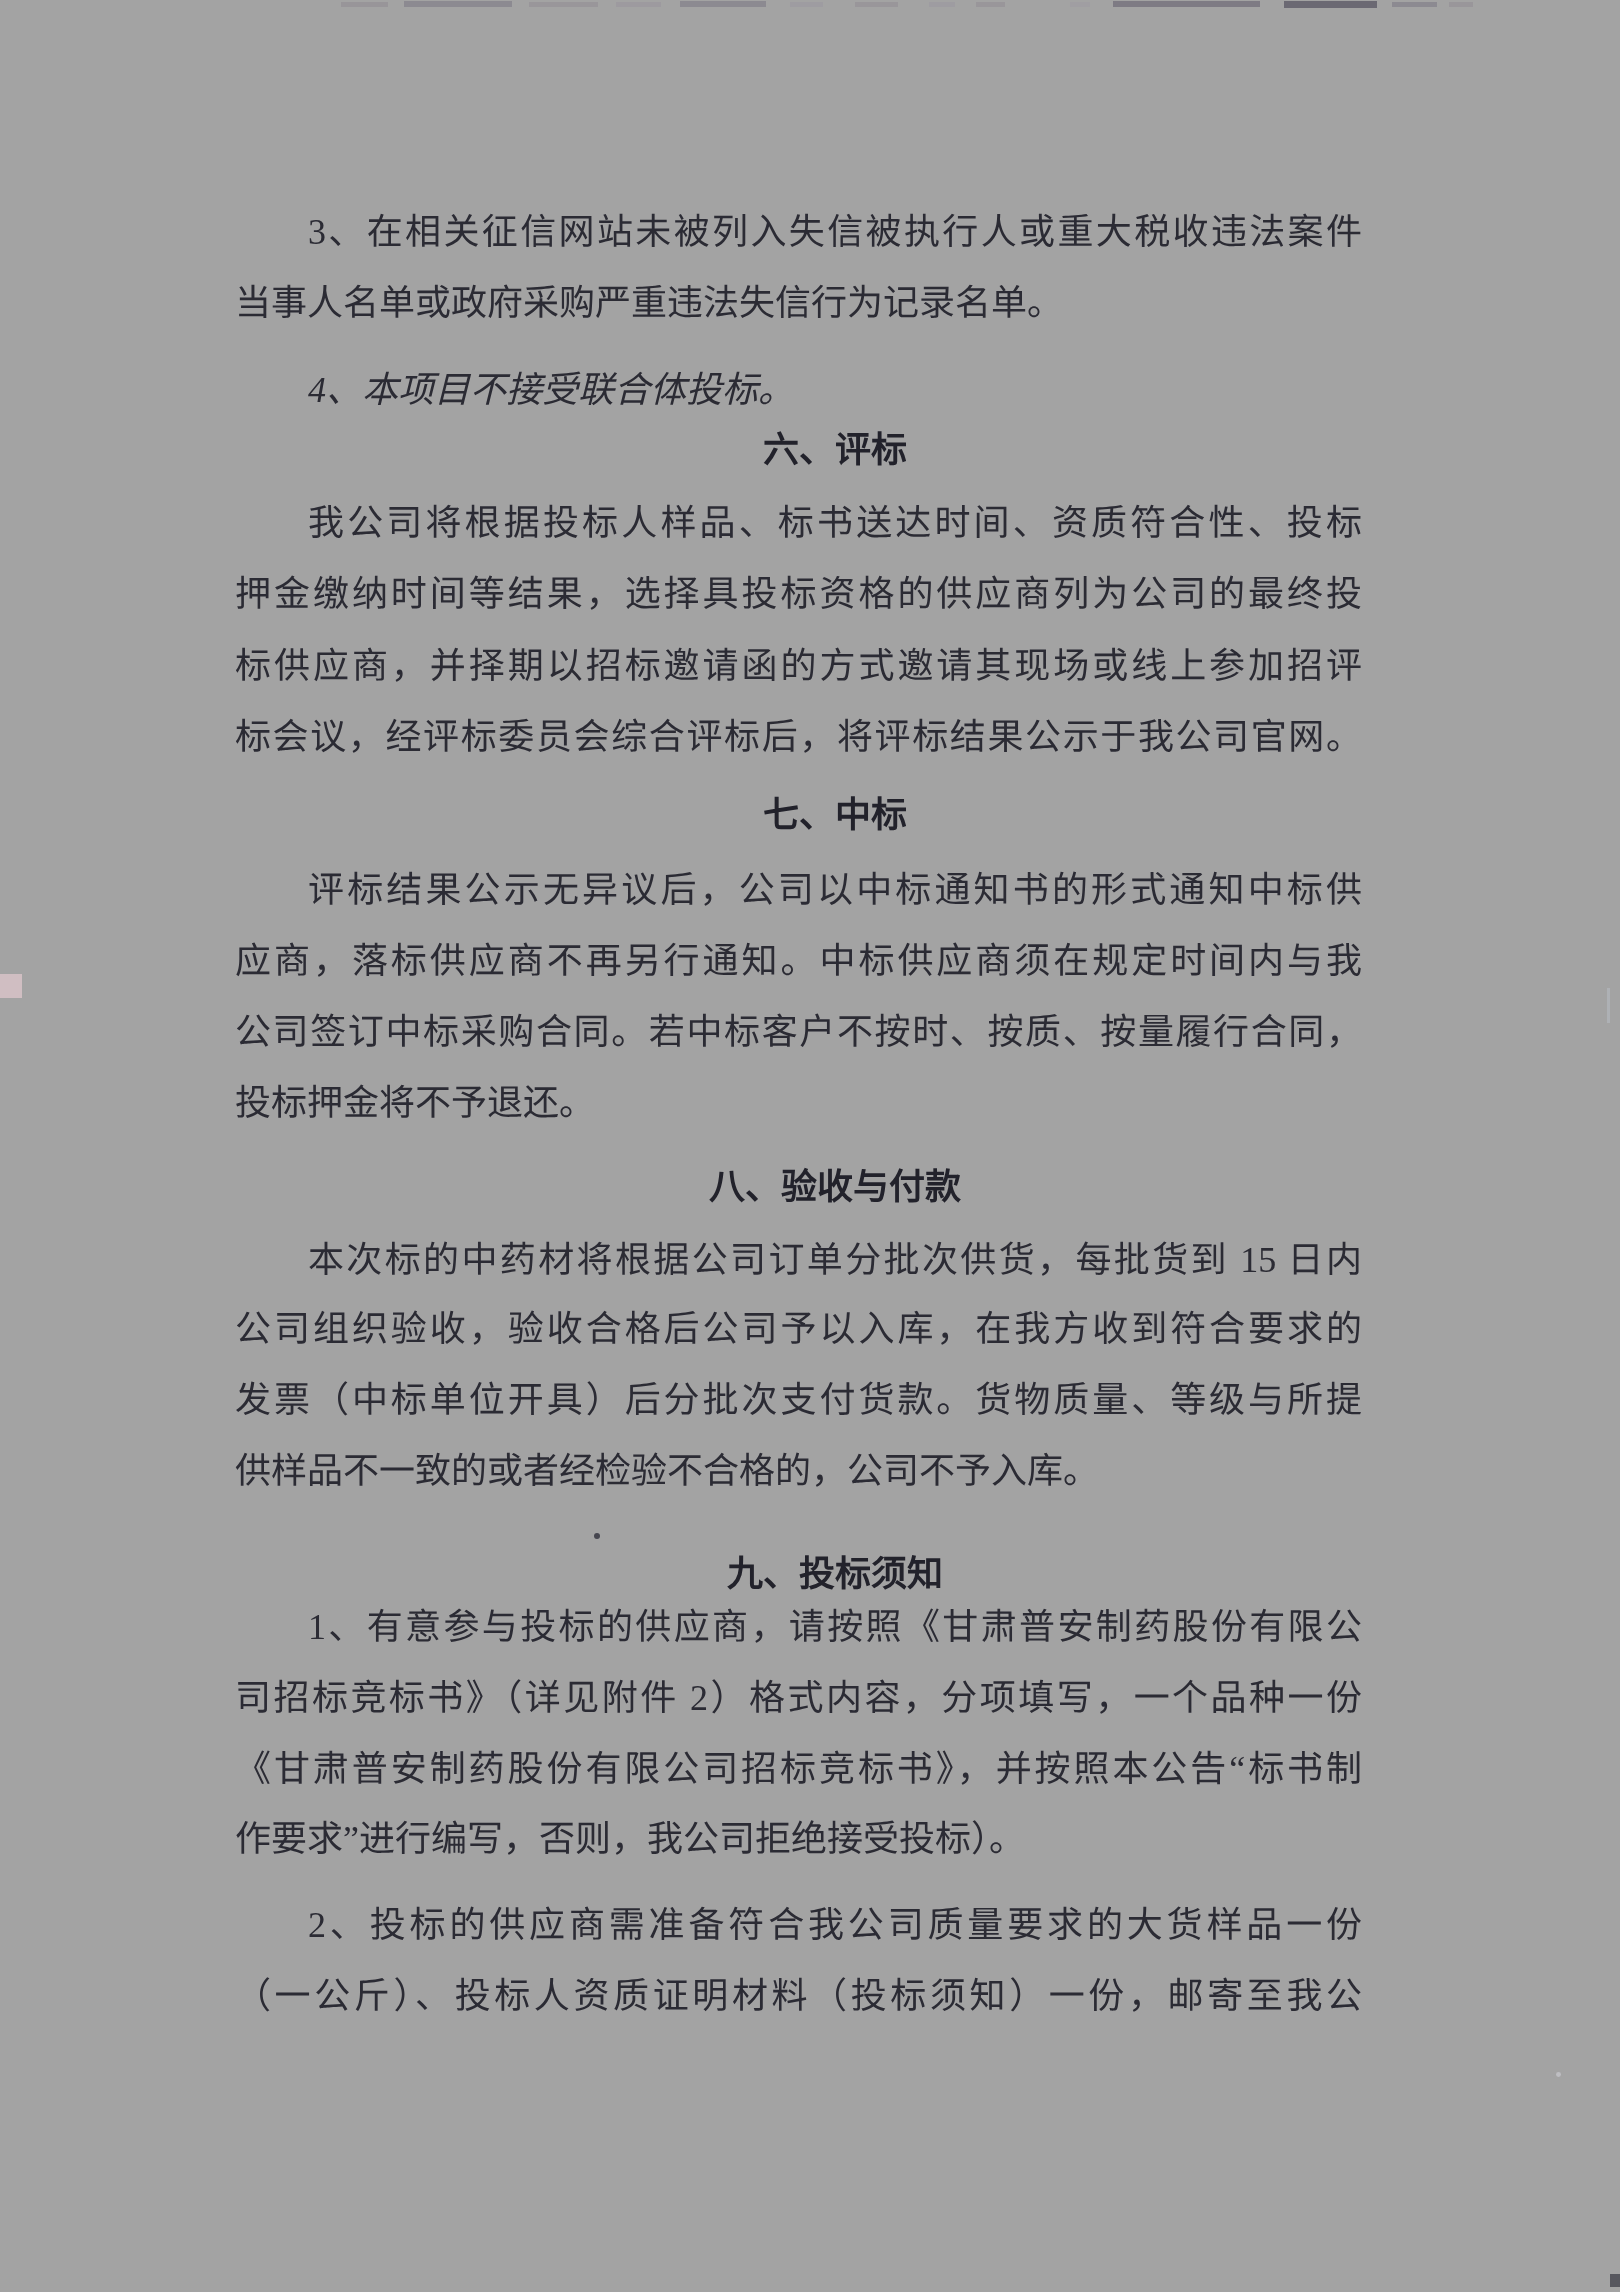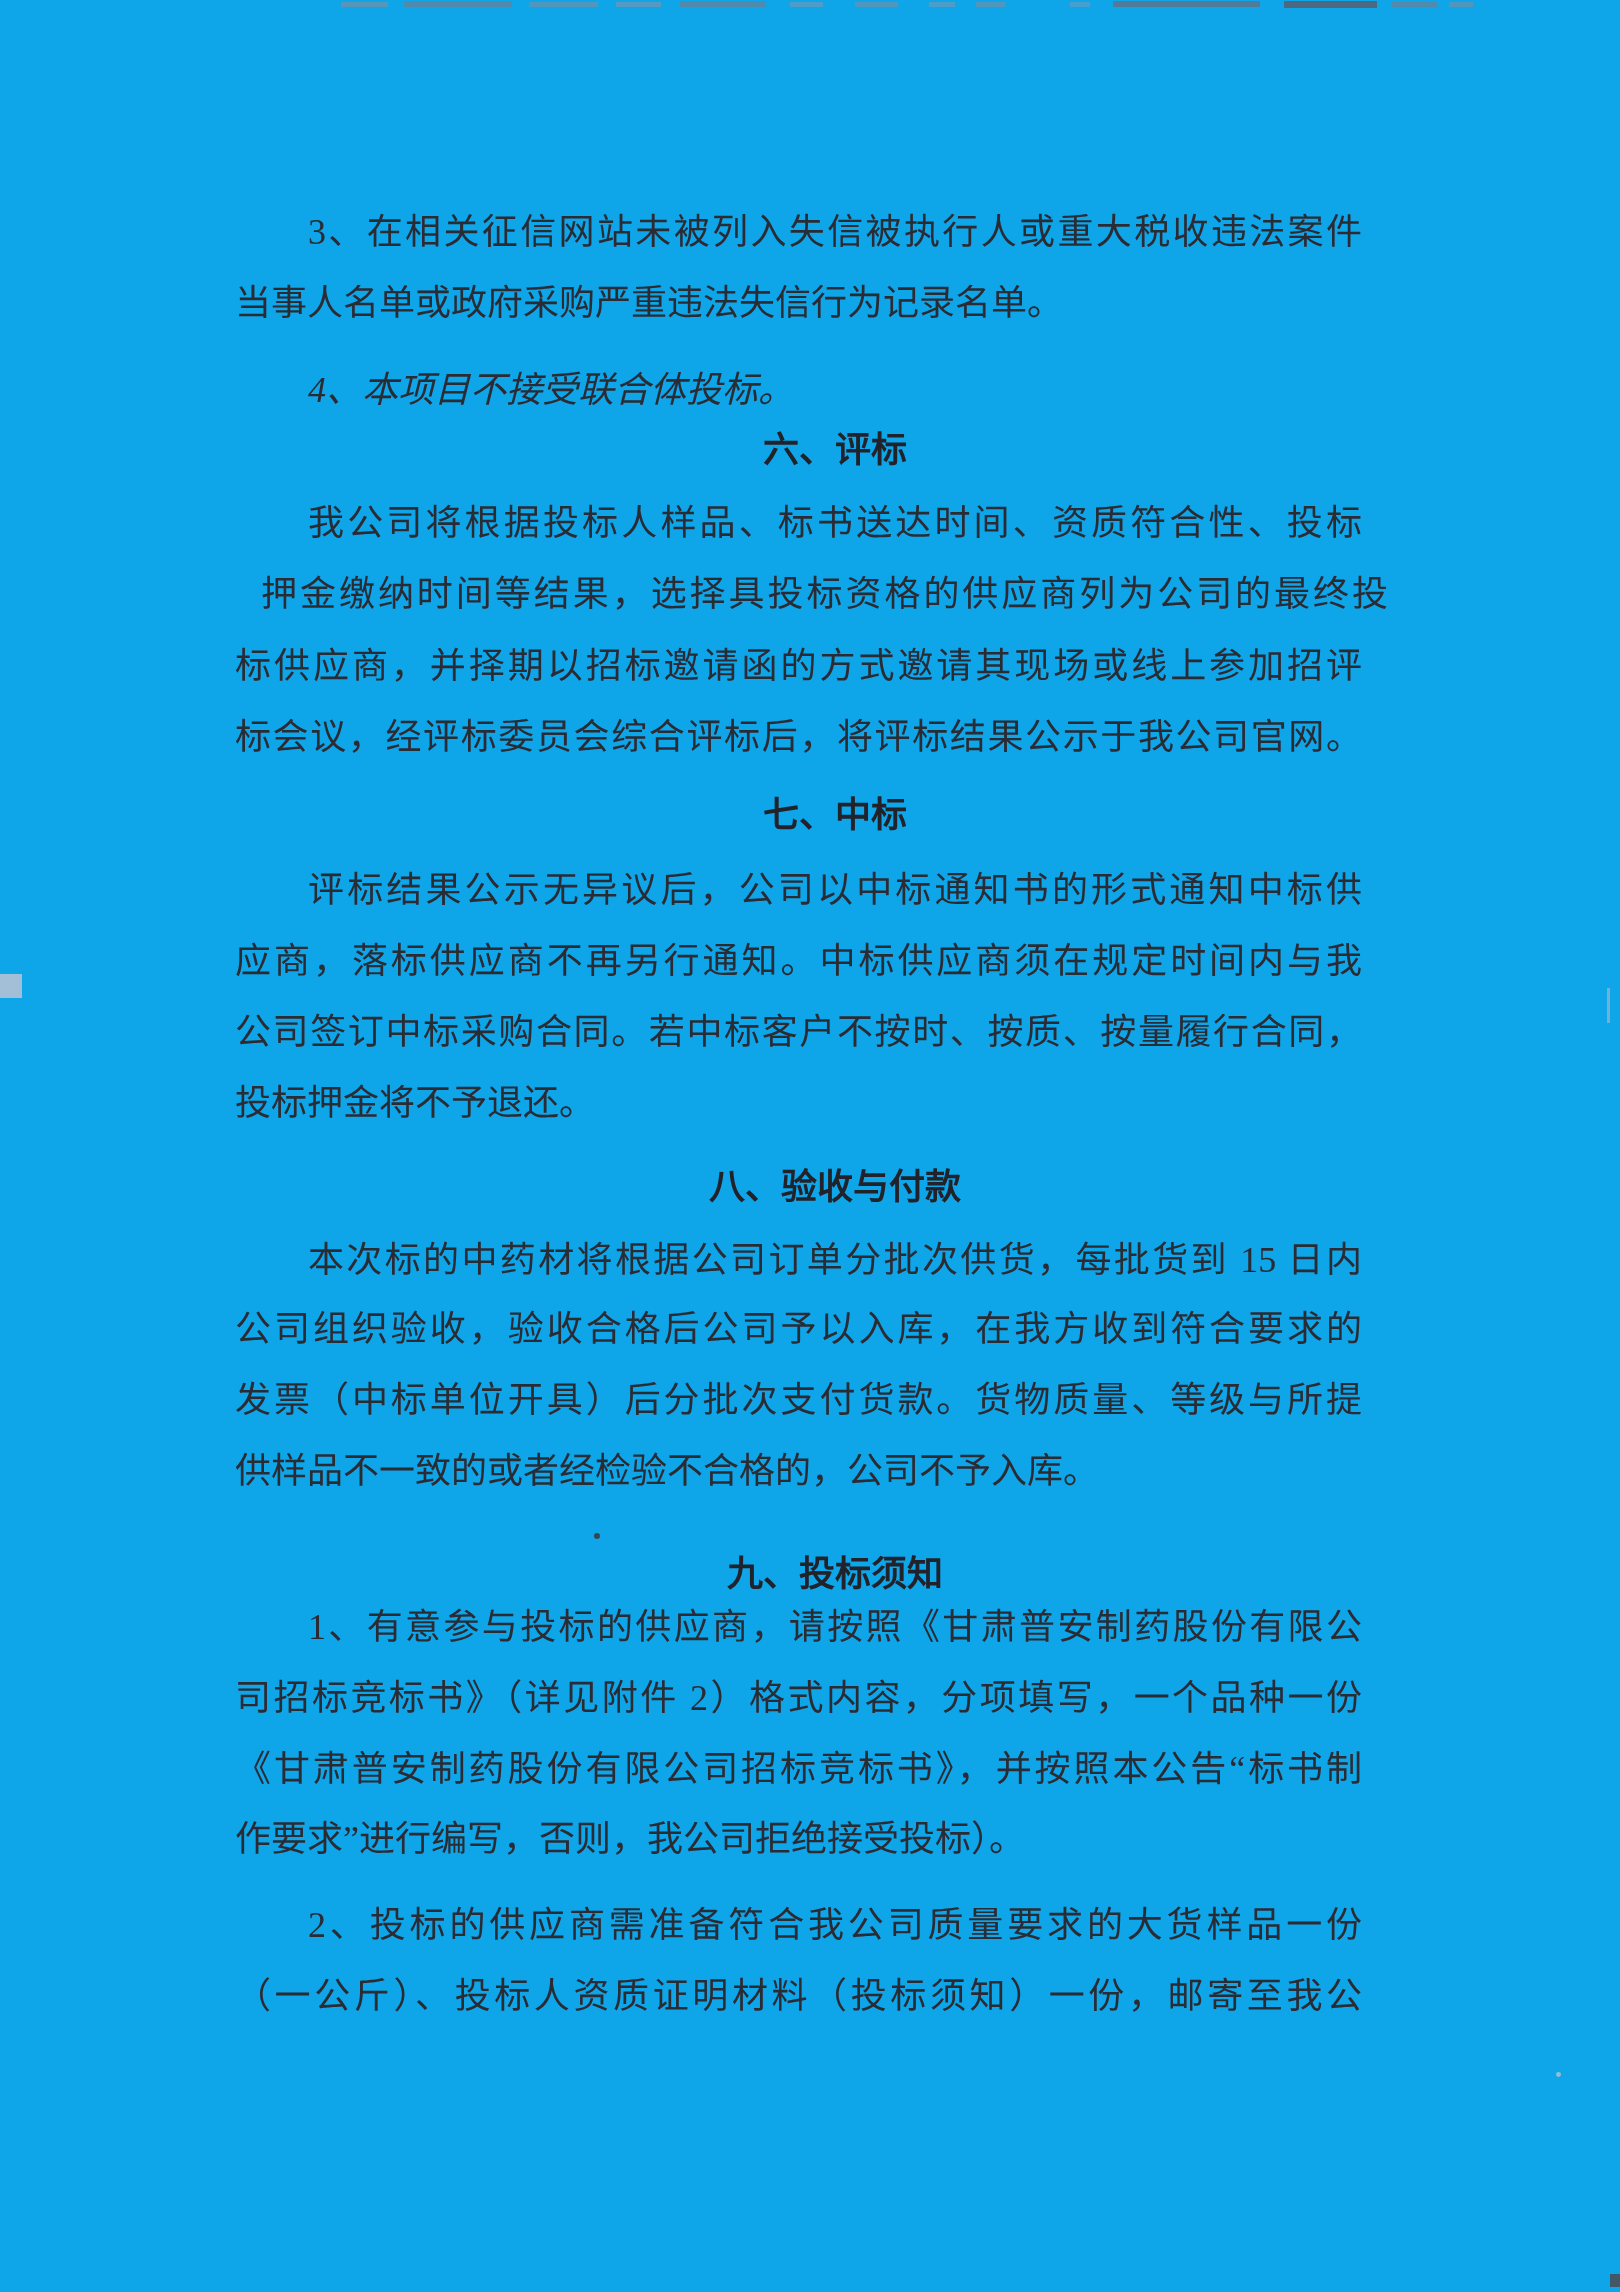--- a/index.html
+++ b/index.html
@@ -5,21 +5,21 @@
   html, body { margin: 0; padding: 0; }
   body {
     width: 1620px; height: 2293px;
     background: #ffffff;
     font-family: "Liberation Serif", "DejaVu Serif", serif;
     position: relative;
     overflow: hidden;
   }
   .page {
     position: absolute; inset: 0;
-    background: #0ea5e9;
+    background: #a3a3a3;
     padding-left: 28px;
   }
   .line {
     position: absolute;
     left: 235px;
     width: 1127px;
     font-size: 36px;
     line-height: 1.16;
     color: #2b2b34;
     letter-spacing: 0;
@@ -41,21 +41,21 @@
 </head>
 <body>
 
 <div class="page">
   <div id="doc-lines">
       <div class="line indent justify" style="top: 212px;">3、在相关征信网站未被列入失信被执行人或重大税收违法案件</div>
       <div class="line" style="top: 283px;">当事人名单或政府采购严重违法失信行为记录名单。</div>
       <div class="line indent" style="top: 370px; font-style: italic;">4、本项目不接受联合体投标。</div>
       <div class="line heading indent" style="top: 429px;">六、评标</div>
       <div class="line indent justify" style="top: 503px;">我公司将根据投标人样品、标书送达时间、资质符合性、投标</div>
-      <div class="line justify" style="top: 574px; margin-left: 26px;">押金缴纳时间等结果，选择具投标资格的供应商列为公司的最终投</div>
+      <div class="line justify" style="top: 574px;">押金缴纳时间等结果，选择具投标资格的供应商列为公司的最终投</div>
       <div class="line justify" style="top: 646px;">标供应商，并择期以招标邀请函的方式邀请其现场或线上参加招评</div>
       <div class="line justify" style="top: 717px;">标会议，经评标委员会综合评标后，将评标结果公示于我公司官网。</div>
       <div class="line heading indent" style="top: 794px;">七、中标</div>
       <div class="line indent justify" style="top: 870px;">评标结果公示无异议后，公司以中标通知书的形式通知中标供</div>
       <div class="line justify" style="top: 941px;">应商，落标供应商不再另行通知。中标供应商须在规定时间内与我</div>
       <div class="line justify" style="top: 1012px;">公司签订中标采购合同。若中标客户不按时、按质、按量履行合同，</div>
       <div class="line" style="top: 1083px;">投标押金将不予退还。</div>
       <div class="line heading indent" style="top: 1166px;">八、验收与付款</div>
       <div class="line indent justify" style="top: 1240px;">本次标的中药材将根据公司订单分批次供货，每批货到 15 日内</div>
       <div class="line justify" style="top: 1309px;">公司组织验收，验收合格后公司予以入库，在我方收到符合要求的</div>

